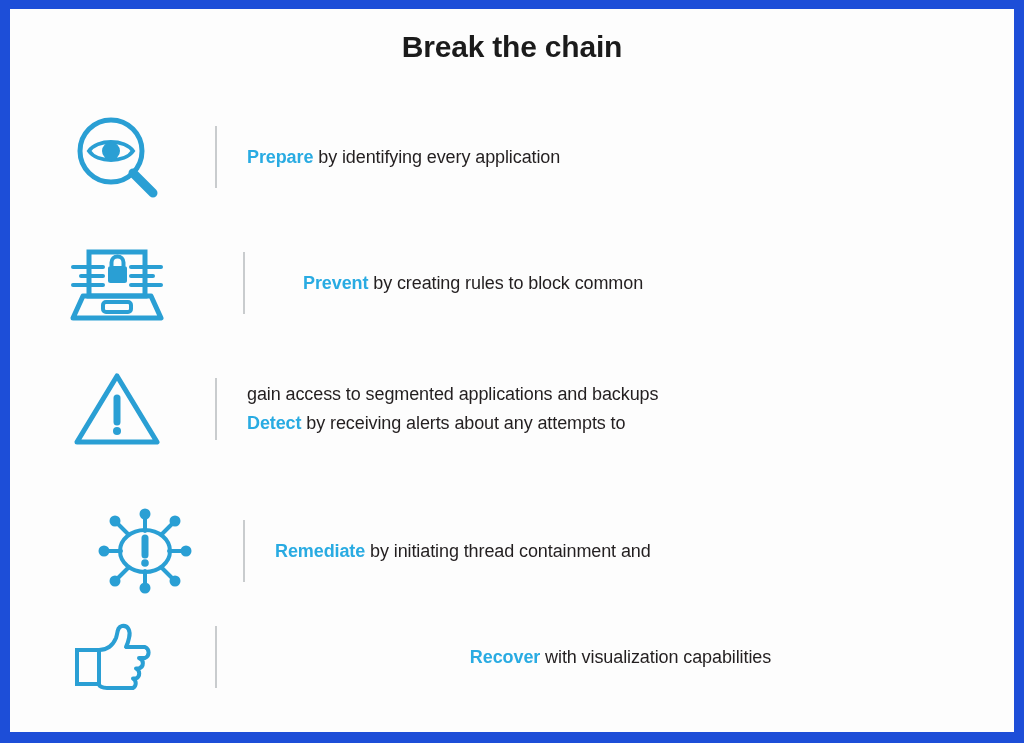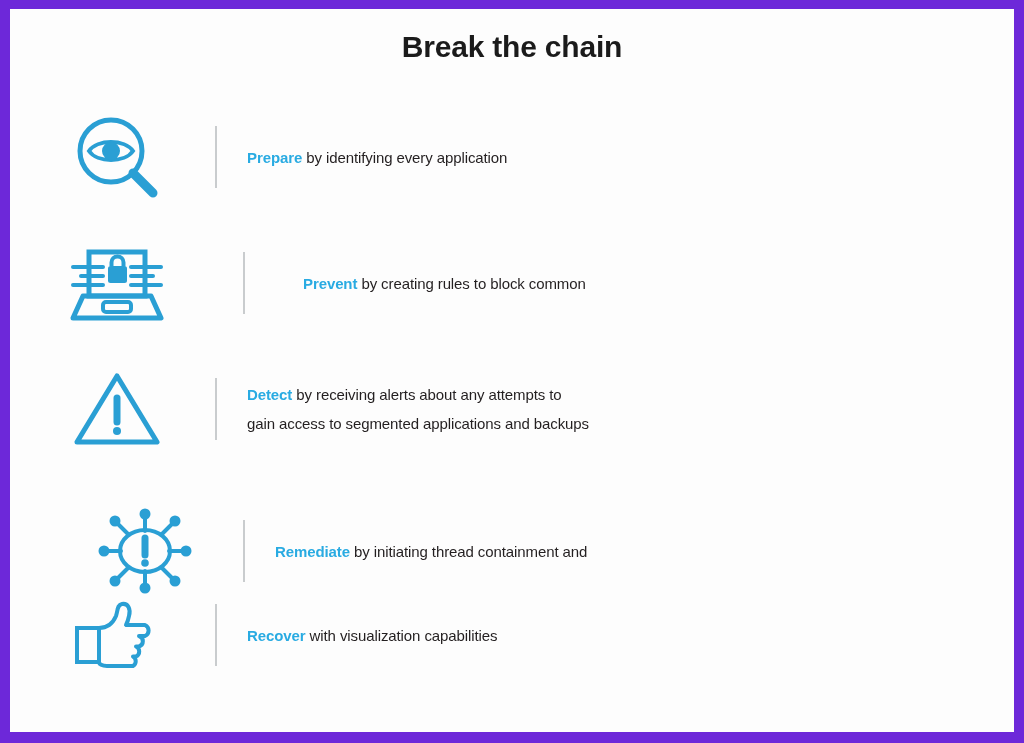--- a/index.html
+++ b/index.html
@@ -13,21 +13,21 @@
     font-family: "Liberation Sans", sans-serif;
     overflow: hidden;
   }
 
   
   #frame {
     position: relative;
     width: 1024px;
     height: 743px;
     box-sizing: border-box;
-    background: #6d28d9;
+    background: #1d4ed8;
     padding: 9px 10px 11px 10px;
   }
   #canvas {
     position: relative;
     width: 100%;
     height: 100%;
     box-sizing: border-box;
     background: #fdfdfd;
     overflow: hidden;
   }
@@ -51,21 +51,21 @@
     left: 0;
     width: 100%;
     height: 104px;
     display: flex;
     align-items: center;
   }
   .row-0 { top: 96px; }
   .row-1 { top: 222px; gap: 28px; }
   .row-2 { top: 348px; }
   .row-3 { top: 490px; margin-left: 28px; }
-  .row-4 { top: 574px; }
+  .row-4 { top: 596px; text-align: center; }
 
   .icon-cell {
     width: 205px;
     min-width: 205px;
     height: 100px;
     display: flex;
     align-items: center;
     justify-content: center;
     padding-left: 8px;
     box-sizing: border-box;
@@ -75,21 +75,21 @@
   .divider {
     width: 2px;
     height: 62px;
     background: #c9ccce;
     margin-right: 30px;
     flex: 0 0 auto;
   }
 
   .text-cell {
     flex: 1 1 auto;
-    font-size: 15px;
+    font-size: 18px;
     line-height: 29px;
     color: #231f20;
     letter-spacing: -0.1px;
     padding-right: 20px;
   }
   .text-cell .kw {
     color: #29abe2;
     font-weight: bold;
   }
   .text-cell .ln { display: block; white-space: nowrap; }
@@ -147,22 +147,22 @@
     <div class="row row-2">
       <div class="icon-cell">
         <svg width="92" height="82" viewBox="0 0 92 82" aria-hidden="true">
           <path d="M46 8 L86 74 H6 Z" fill="none" stroke="#2a9fd4" stroke-width="5" stroke-linejoin="round"></path>
           <line x1="46" y1="30" x2="46" y2="54" stroke="#2a9fd4" stroke-width="7" stroke-linecap="round"></line>
           <circle cx="46" cy="63" r="4" fill="#2a9fd4"></circle>
         </svg>
       </div>
       <div class="divider"></div>
       <div class="text-cell">
+        <span class="ln">gain access to segmented applications and backups</span>
         <span class="ln"><span class="kw">Detect</span><span> by receiving alerts about any attempts to</span></span>
-        <span class="ln">gain access to segmented applications and backups</span>
       </div>
     </div>
 
     <div class="row row-3">
       <div class="icon-cell">
         <svg width="96" height="92" viewBox="0 0 96 92" aria-hidden="true">
           <g stroke="#2a9fd4" stroke-width="4" stroke-linecap="round">
             <line x1="48" y1="26" x2="48" y2="12"></line>
             <line x1="48" y1="66" x2="48" y2="80"></line>
             <line x1="24" y1="46" x2="10" y2="46"></line>

